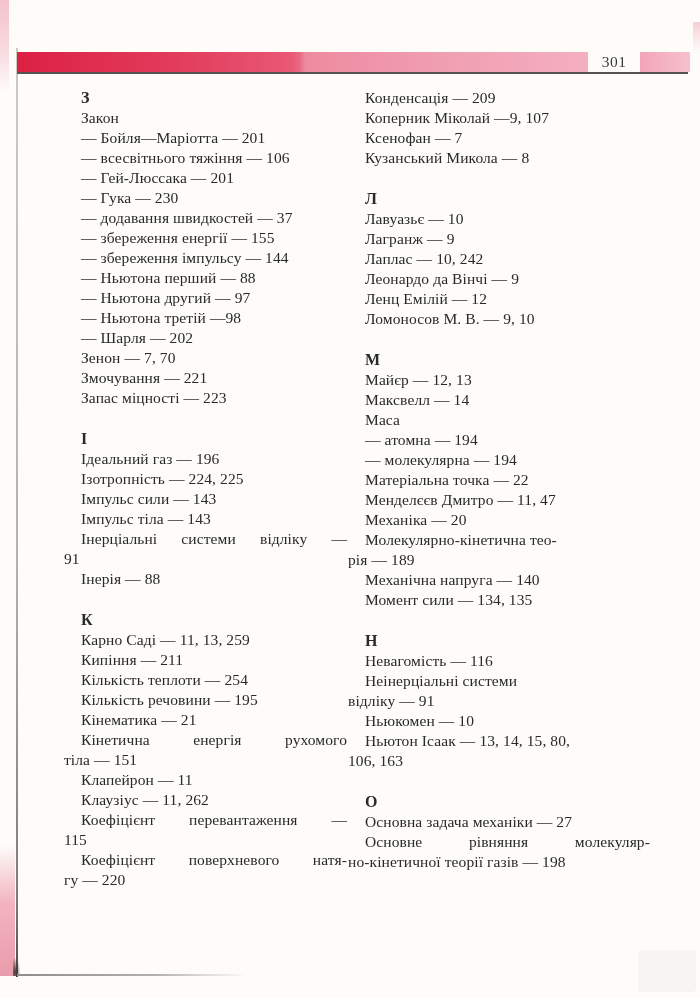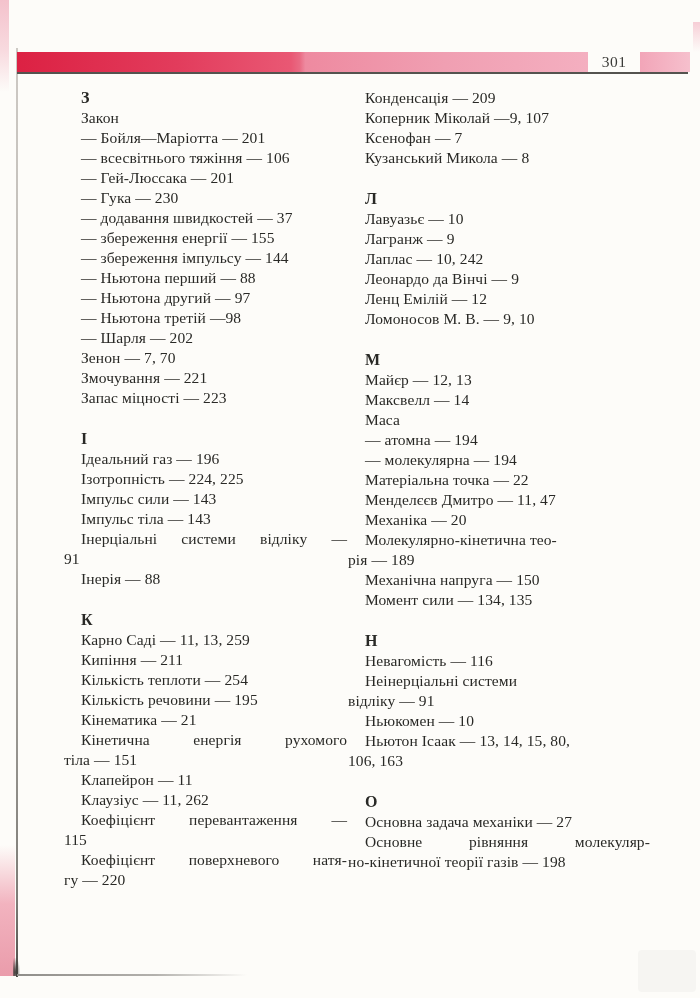--- a/index.html
+++ b/index.html
@@ -123,21 +123,21 @@
       <div class="line e">Майєр — 12, 13</div>
       <div class="line e">Максвелл — 14</div>
       <div class="line e">Маса</div>
       <div class="line e">— атомна — 194</div>
       <div class="line e">— молекулярна — 194</div>
       <div class="line e">Матеріальна точка — 22</div>
       <div class="line e">Менделєєв Дмитро — 11, 47</div>
       <div class="line e">Механіка — 20</div>
       <div class="line e">Молекулярно-кінетична тео-</div>
       <div class="line c">рія — 189</div>
-      <div class="line e">Механічна напруга — 150</div>
+      <div class="line e">Механічна напруга — 140</div>
       <div class="line e">Момент сили — 134, 135</div>
       <div class="line h">Н</div>
       <div class="line e">Невагомість — 116</div>
       <div class="line e">Неінерціальні системи</div>
       <div class="line c">відліку — 91</div>
       <div class="line e">Ньюкомен — 10</div>
       <div class="line e">Ньютон Ісаак — 13, 14, 15, 80,</div>
       <div class="line c">106, 163</div>
       <div class="line h">О</div>
       <div class="line e">Основна задача механіки — 27</div>

